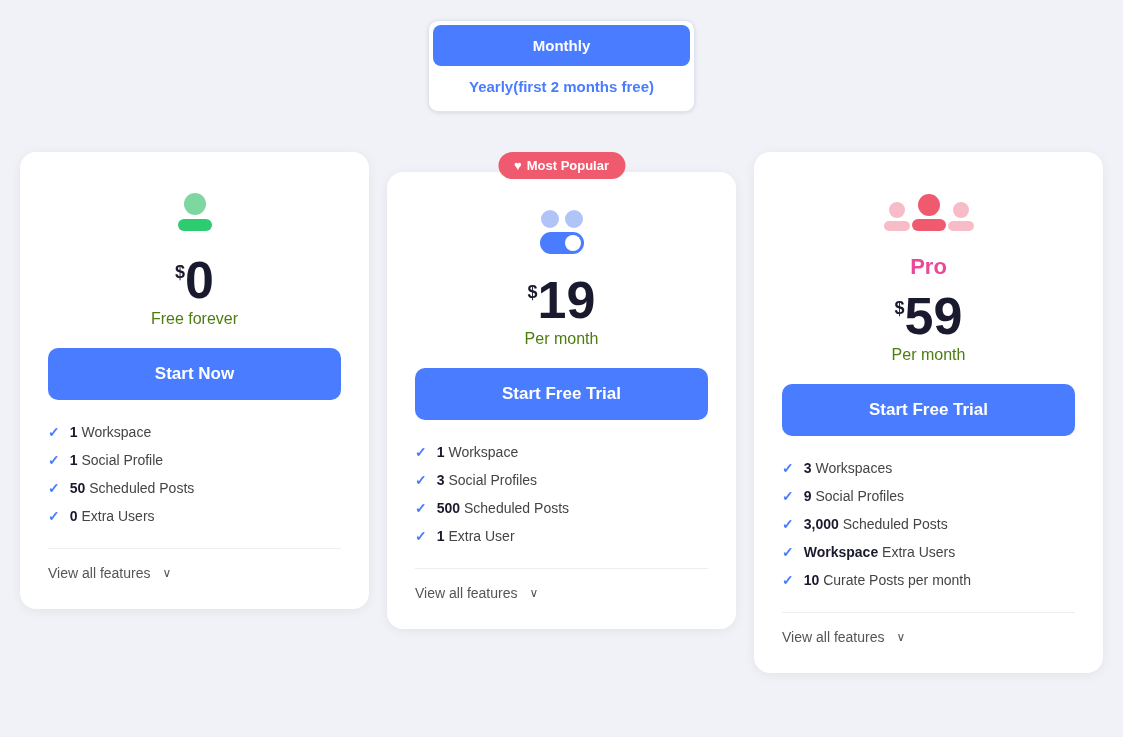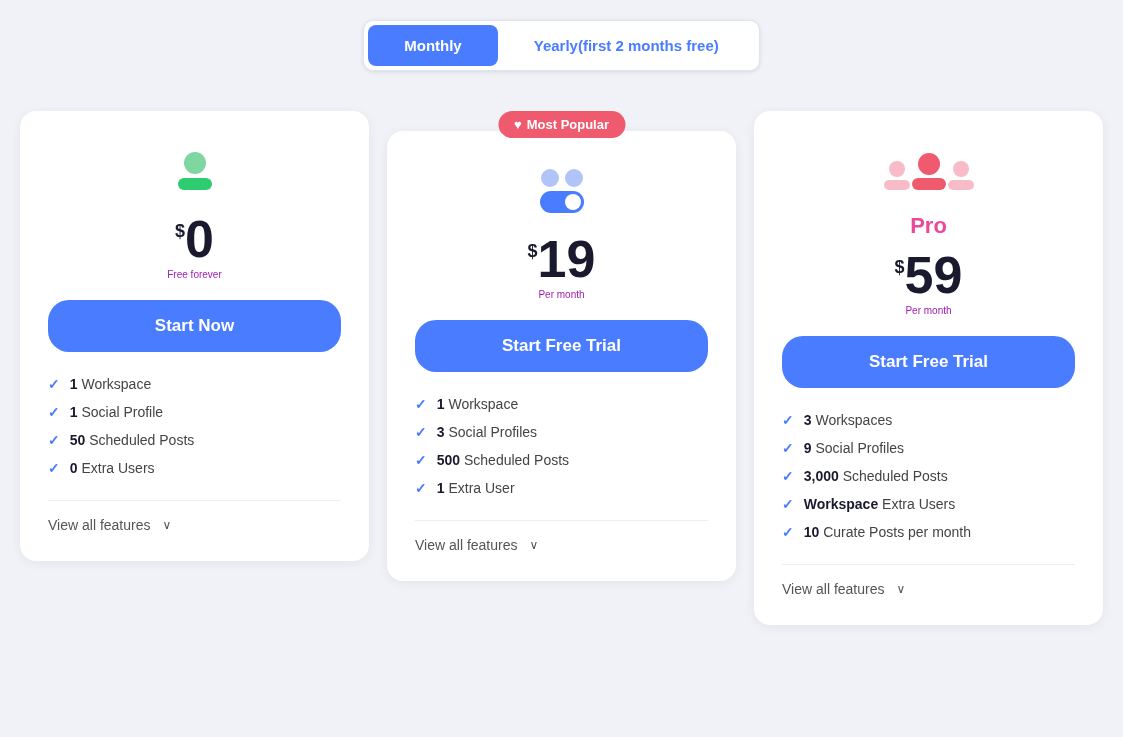--- a/index.html
+++ b/index.html
@@ -15,20 +15,21 @@
 
     
     .billing-toggle {
       display: flex;
       background: white;
       border-radius: 10px;
       padding: 4px;
       margin-bottom: 40px;
       box-shadow: 0 1px 4px rgba(0,0,0,0.1);
       border: 1px solid #e0e4ef;
+      flex-direction: column;
     }
     .toggle-btn {
       padding: 12px 36px;
       border-radius: 8px;
       border: none;
       cursor: pointer;
       font-size: 15px;
       font-weight: 600;
       transition: all 0.2s;
     }
@@ -216,33 +217,33 @@
       margin-top: 8px;
     }
     .price-amount {
       font-size: 52px;
       font-weight: 700;
       color: #1a1a2e;
       line-height: 1;
     }
     .price-period {
       text-align: center;
-      color: #a21caf;
-      font-size: 10px;
+      color: #4d7c0f;
+      font-size: 16px;
       margin-bottom: 20px;
     }
 
     
     .cta-button {
       width: 100%;
       padding: 16px;
       background: #4a7cff;
       color: white;
       border: none;
-      border-radius: 21px;
+      border-radius: 10px;
       font-size: 17px;
       font-weight: 700;
       cursor: pointer;
       margin-bottom: 24px;
       transition: background 0.2s;
     }
 
     
     .features-list {
       list-style: none;

